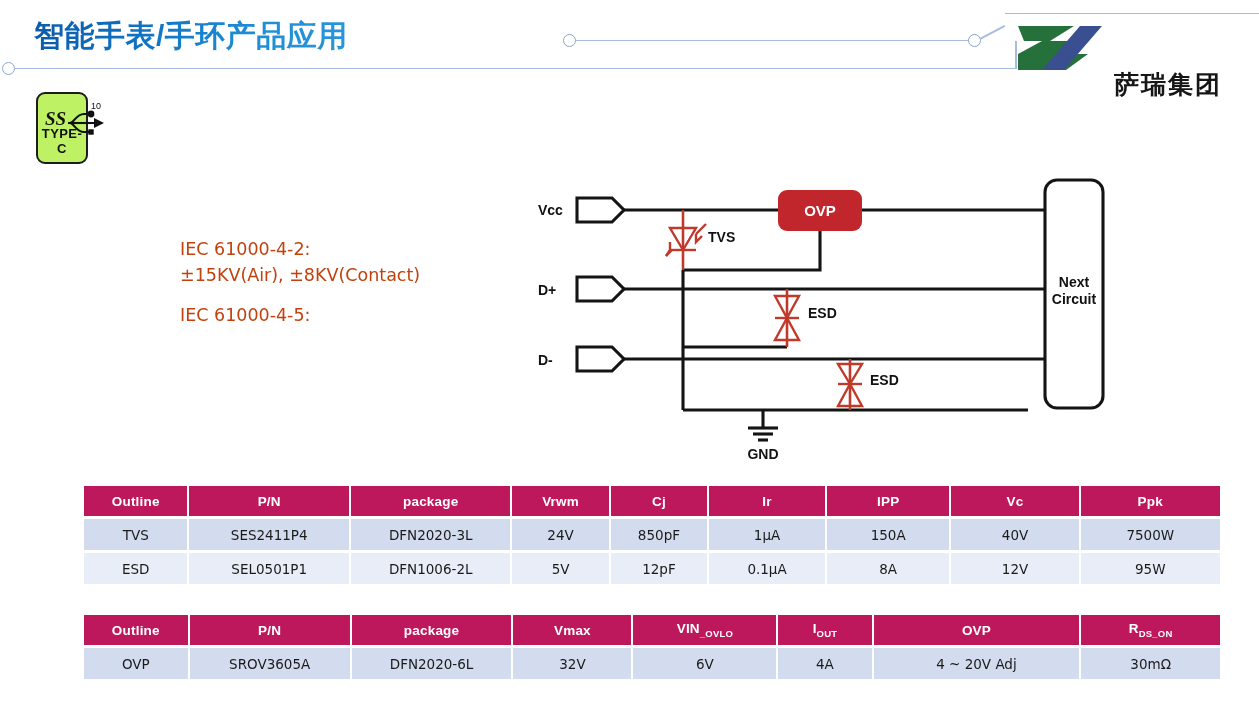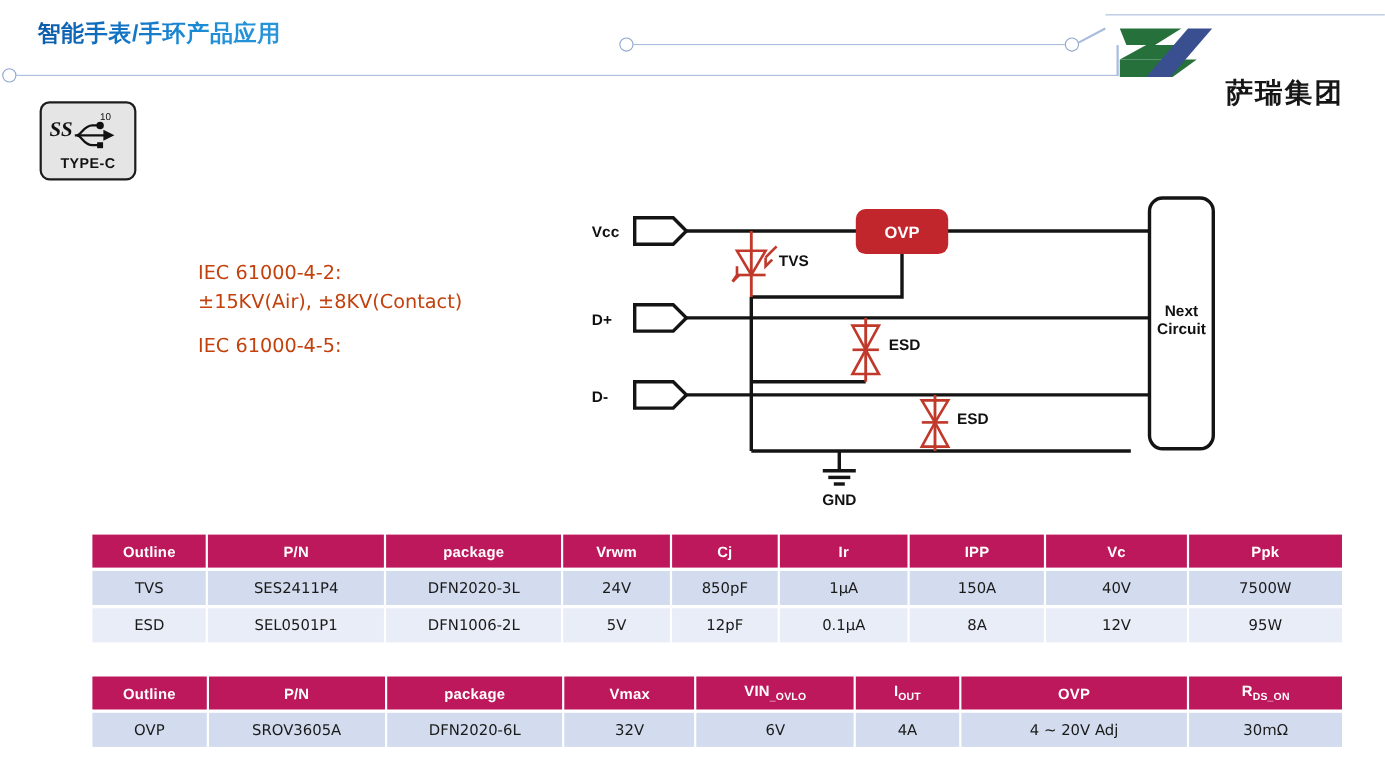--- a/index.html
+++ b/index.html
@@ -9,21 +9,21 @@
     font-family: "Liberation Sans", "DejaVu Sans", sans-serif;
     overflow: hidden;
   }
   #page { position: relative; width: 1259px; height: 705px; background: #fff; }
 
   
   #header { position: absolute; left: 0; top: 0; width: 1259px; height: 90px; }
 
   #page-title {
     position: absolute; left: 34px; top: 16px;
-    font-size: 21px; font-weight: bold; letter-spacing: .5px;
+    font-size: 30px; font-weight: bold; letter-spacing: .5px;
     background: linear-gradient(100deg, #0c5ba8 0%, #1173c4 35%, #1d8ed6 70%, #2a95da 100%);
     -webkit-background-clip: text; background-clip: text;
     -webkit-text-fill-color: transparent; color: #1173c4;
     white-space: nowrap;
   }
 
   
   .deco-line { position: absolute; background: #a9bcdd; }
   .deco-node {
     position: absolute; width: 13px; height: 13px; border-radius: 50%;
@@ -42,22 +42,22 @@
     font-family: "DejaVu Sans", sans-serif;
     margin-top: 46px;
   }
   #logo-en {
     position: absolute; left: 102px; top: 32px;
     font-size: 13.5px; font-weight: bold; color: #3a3a3a; letter-spacing: 2.6px;
   }
 
   
   #typec-badge {
-    position: absolute; left: 36px; top: 92px; width: 88px; height: 72px;
-    border: 2px solid #1c1c1c; border-radius: 9px; background: #e5e5e5;
+    position: absolute; left: 36px; top: 92px; width: 52px; height: 72px;
+    border: 2px solid #1c1c1c; border-radius: 9px; background: #bef264;
   }
   #typec-ss {
     position: absolute; left: 7px; top: 14px;
     font-size: 19px; font-weight: bold; font-style: italic; color: #111;
     font-family: "Liberation Serif", serif;
   }
   #typec-10 {
     position: absolute; left: 53px; top: 7px; font-size: 9px; color: #111;
   }
   #typec-label {

